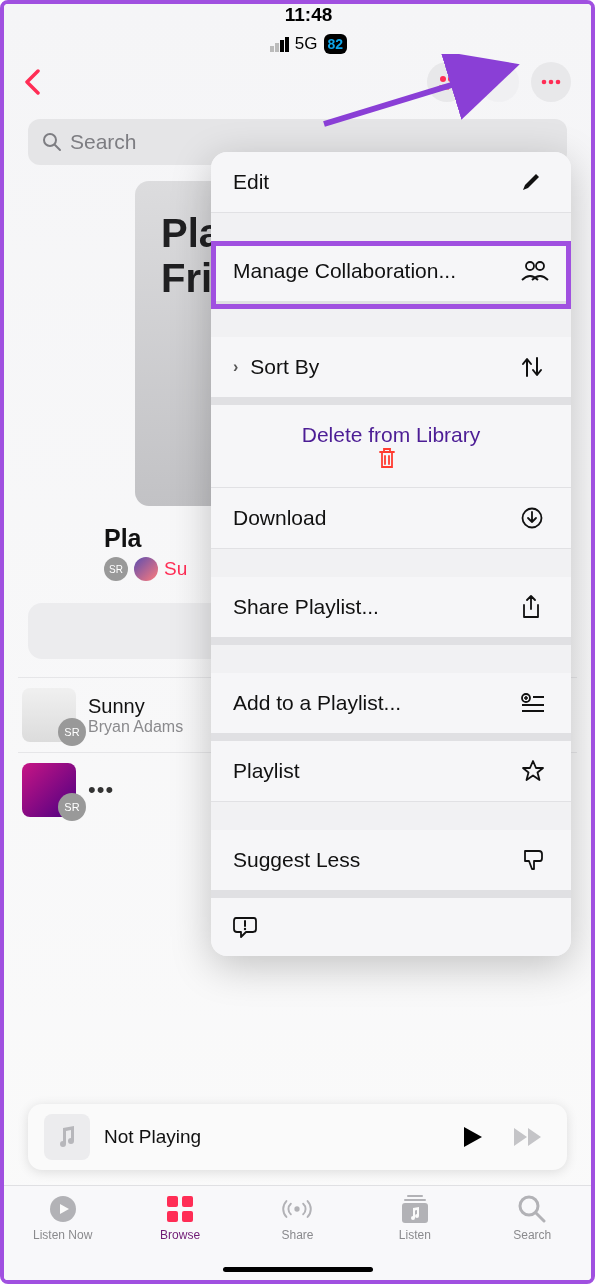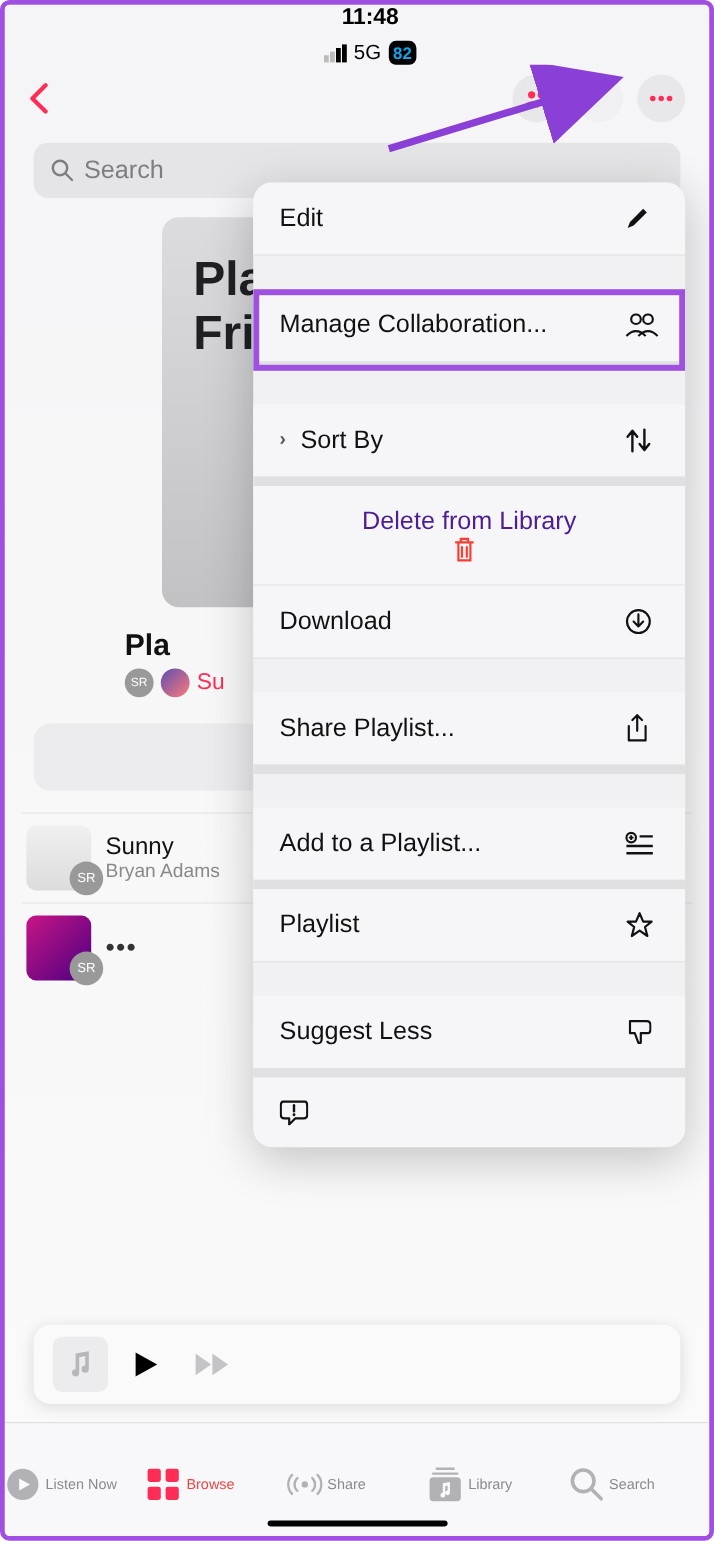--- a/index.html
+++ b/index.html
@@ -130,22 +130,22 @@
   .np-ctrl.dim { color: #c0c0c3; }
 
   
   .tab-bar {
     position: absolute; left: 0; right: 0; bottom: 0;
     height: 95px; background: rgba(248,248,250,0.94);
     border-top: 1px solid #e0e0e3;
     display: flex; justify-content: space-around;
     padding-top: 8px;
   }
-  .tab { display: flex; flex-direction: row; align-items: center; gap: 4px; color: #8a8a8d; font-size: 12px; width: 20%; }
-  .tab.active { color: #ef4444; align-items: center; }
+  .tab { display: flex; flex-direction: column; align-items: center; gap: 4px; color: #8a8a8d; font-size: 12px; width: 20%; }
+  .tab.active { color: #701a75; align-items: center; }
   .tab-icon { width: 30px; height: 30px; display: flex; align-items: center; justify-content: center; font-size: 24px; }
   .home-indicator {
     position: absolute; bottom: 8px; left: 50%; transform: translateX(-50%);
     width: 150px; height: 5px; background: #000; border-radius: 3px;
   }
 
   
   .context-menu {
     position: absolute;
     top: 148px; right: 20px;
@@ -280,20 +280,21 @@
       <div class="song-more">•••</div>
     </div>
   </div>
 
   <div class="now-playing">
     <div class="np-thumb">
       <svg width="22" height="24" viewBox="0 0 22 24">
           <path d="M7 3 L18 1 L18 16 A3 3 0 1 1 15 13 L15 5 L10 6 L10 19 A3 3 0 1 1 7 16 Z" fill="#b7b7bb"></path>
         </svg>
     </div>
+    <div class="np-title">Not Playing</div>
     <span class="np-ctrl">
       <svg width="20" height="22" viewBox="0 0 20 22">
           <path d="M1 1 L19 11 L1 21 Z" fill="#000"></path>
         </svg>
     </span>
     <span class="np-ctrl dim">
       <svg width="30" height="20" viewBox="0 0 30 20">
           <path d="M1 1 L14 10 L1 19 Z M15 1 L28 10 L15 19 Z" fill="#c4c4c7"></path>
         </svg>
     </span>
@@ -331,21 +332,21 @@
     </div>
     <div class="tab">
       <span class="tab-icon">
         <svg width="28" height="30" viewBox="0 0 28 30">
             <rect x="6" y="1" width="16" height="2" rx="1" fill="#b2b2b6"></rect>
             <rect x="3" y="5" width="22" height="2" rx="1" fill="#b2b2b6"></rect>
             <rect x="1" y="9" width="26" height="20" rx="3" fill="#b2b2b6"></rect>
             <path d="M12 14 L18 13 L18 22 A2 2 0 1 1 16 20 L16 16 L14 16.5 L14 24 A2 2 0 1 1 12 22 Z" fill="#fafafa"></path>
           </svg>
       </span>
-      <span>Library</span>
+      <span>Listen</span>
     </div>
     <div class="tab">
       <span class="tab-icon">
         <svg width="28" height="28" viewBox="0 0 28 28">
             <circle cx="11" cy="11" r="9" stroke="#b2b2b6" stroke-width="3" fill="none"></circle>
             <line x1="18" y1="18" x2="26" y2="26" stroke="#b2b2b6" stroke-width="3" stroke-linecap="round"></line>
           </svg>
       </span>
       <span>Search</span>
     </div>

